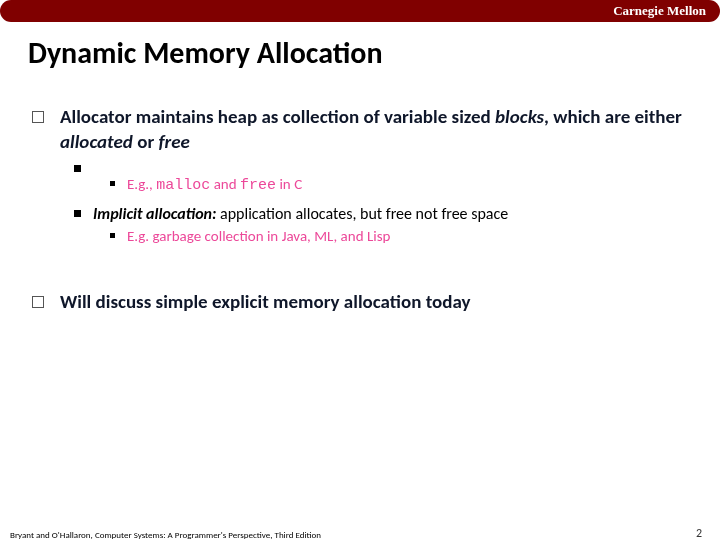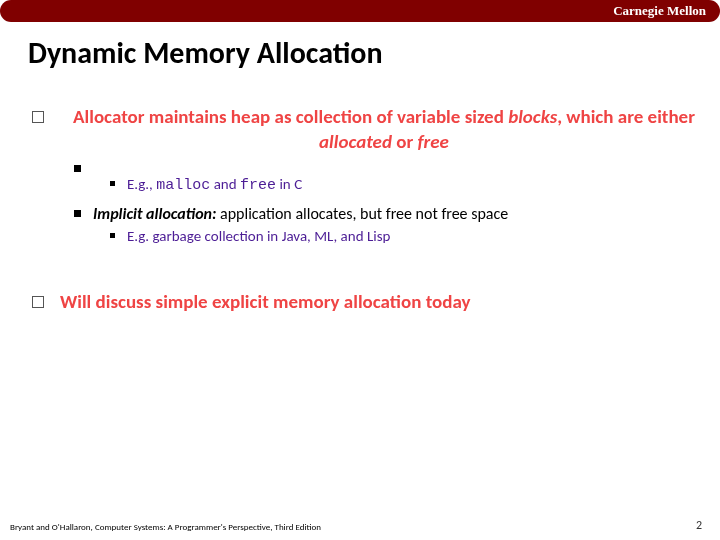--- a/index.html
+++ b/index.html
@@ -46,22 +46,21 @@
     flex: 0 0 12px;
     height: 12px;
     border: 1.3px solid #555;
     margin-top: 6px;
     margin-right: 16px;
   }
   .lvl1 .txt {
     font-size: 19px;
     font-weight: 700;
     line-height: 1.3;
-    color: #ef4444;
-    text-align: center;
+    color: #0f172a;
   }
   .em { font-style: italic; }
   .gap-top { margin-top: 4px; }
   .gap-big { margin-top: 44px; }
   .lvl2 {
     display: flex;
     align-items: flex-start;
     margin: 4px 0 2px 42px;
   }
   .lvl2 .blk {
@@ -85,26 +84,26 @@
   .lvl3 .blk {
     flex: 0 0 5px;
     height: 5px;
     background: #000;
     margin-top: 7px;
     margin-right: 12px;
   }
   .lvl3 .txt {
     font-size: 15px;
     line-height: 1.35;
-    color: #4c1d95;
+    color: #ec4899;
   }
   .mono { font-family: "Courier New", monospace; }
   .footer {
     position: absolute;
-    bottom: 8px;
+    bottom: 0;
     left: 10px;
     right: 18px;
     display: flex;
     justify-content: space-between;
     align-items: flex-end;
     font-size: 9px;
     color: #000;
   }
   .footer .pg { font-size: 12px; color: #333; }
 </style>

